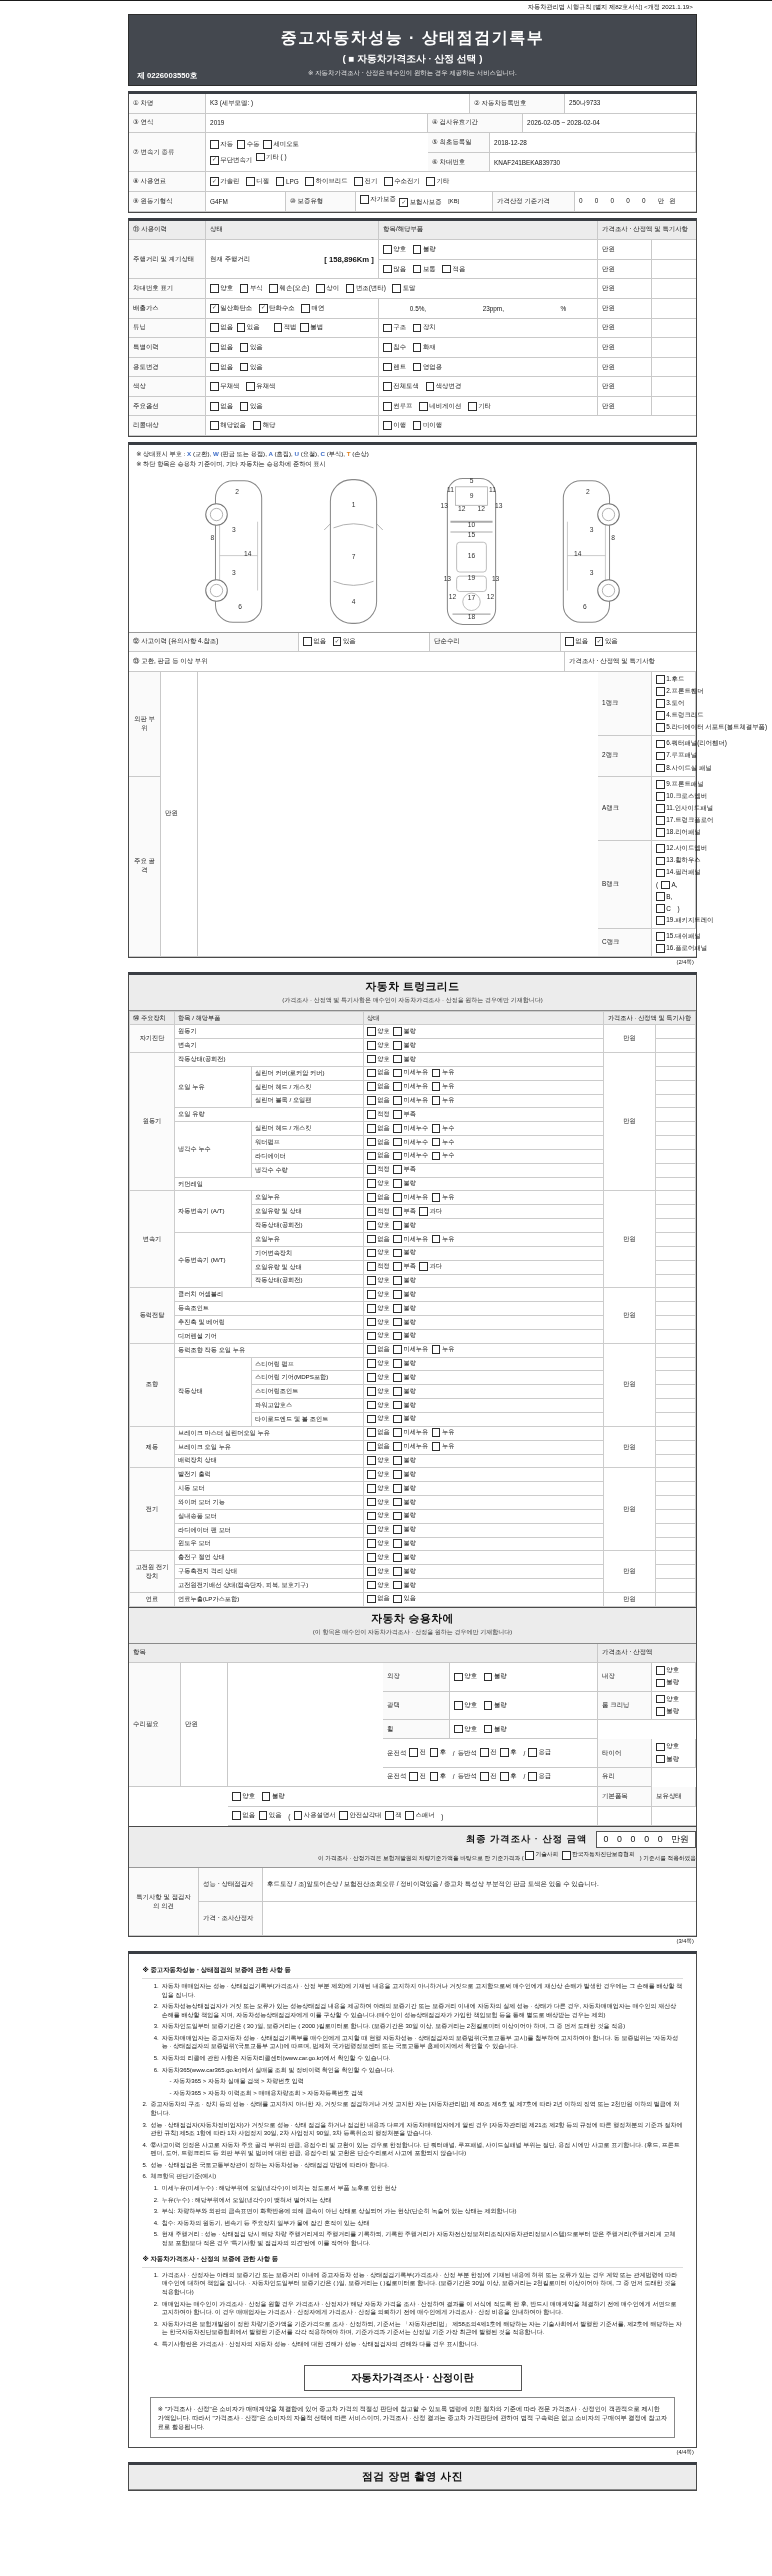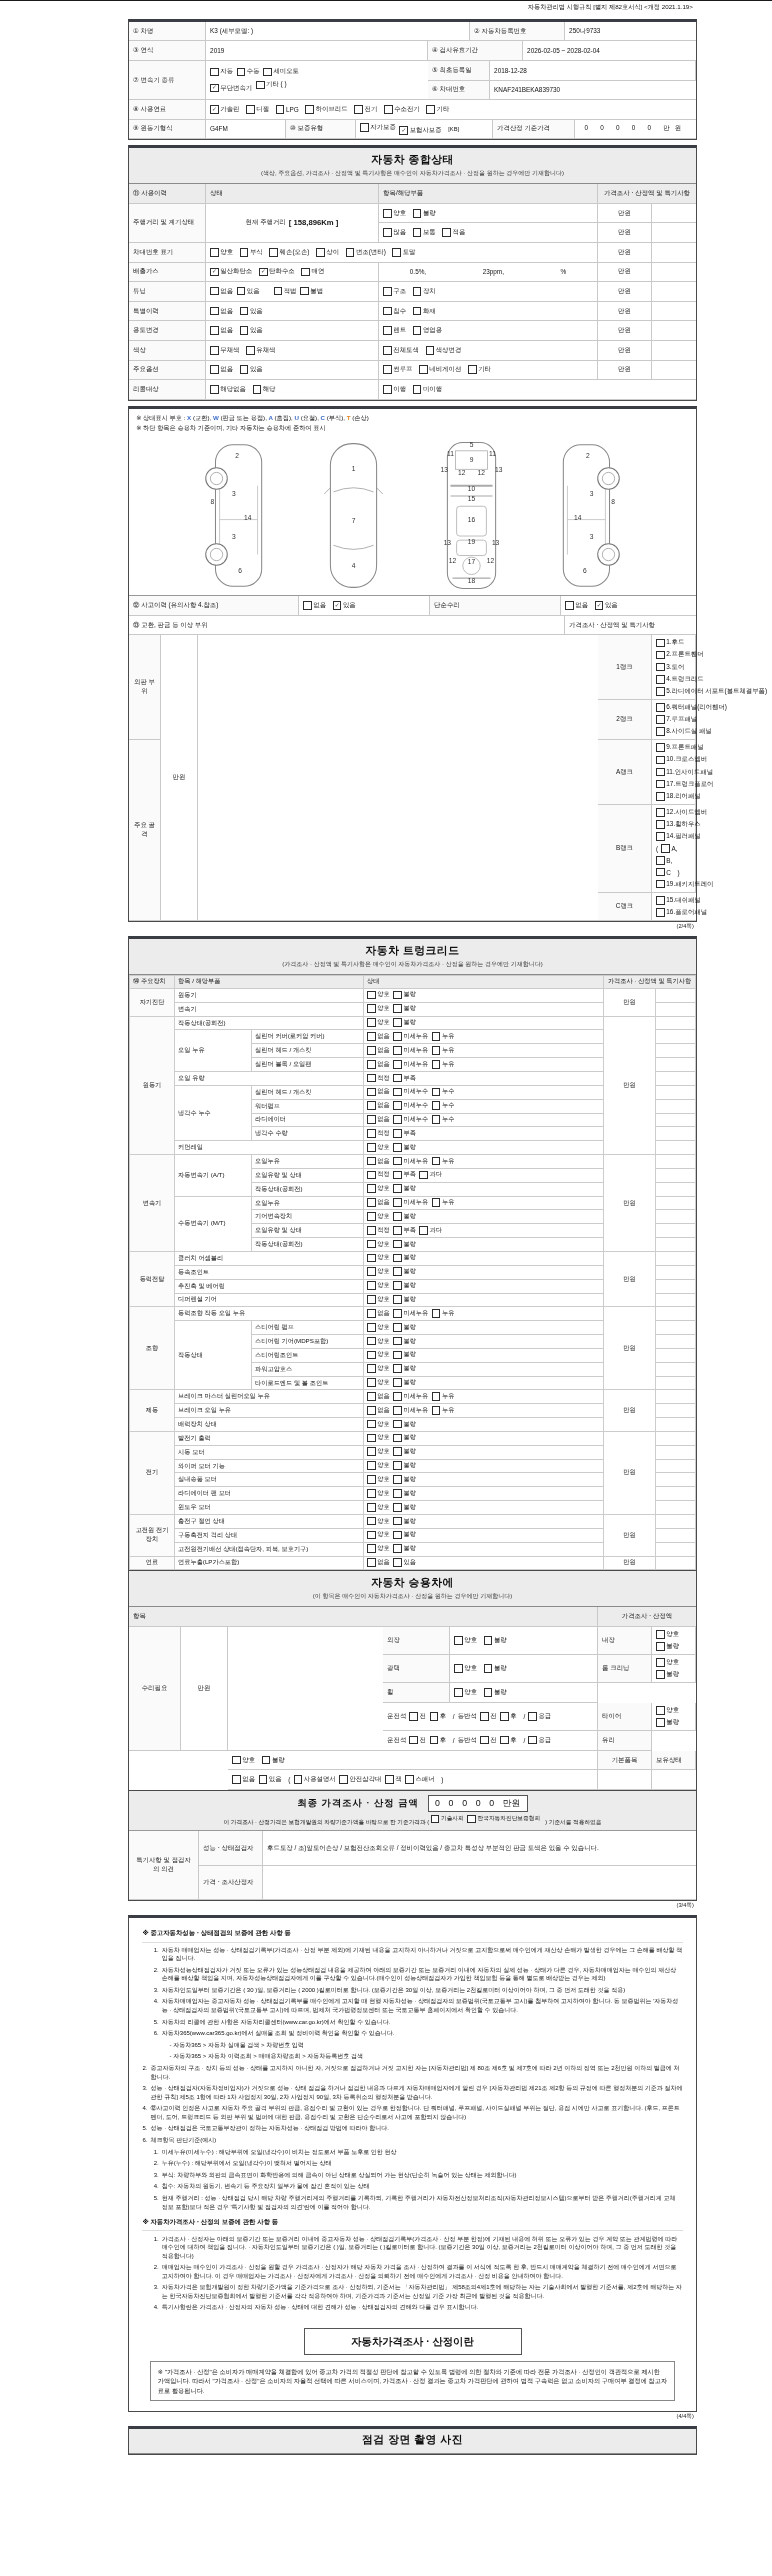--- a/index.html
+++ b/index.html
@@ -18,21 +18,21 @@
   .band{background:#ececec;text-align:center;padding:4.6px 0 5.2px;border-bottom:0.5px solid #8a8a8a;}
   .band h2{font-size:10.8px;margin:0;font-weight:bold;letter-spacing:0.5px;}
   .band .bn{font-size:6px;color:#333;margin-top:2.1px;}
   .pg{text-align:right;font-size:5.7px;color:#222;padding:1px 3.1px 0 0;}
   
   .g{display:grid;font-size:6.4px;}
   .g>div{border-bottom:0.5px solid #c9c9c9;border-right:0.5px solid #c9c9c9;padding:3.1px 4.1px;
          display:flex;align-items:center;gap:3.1px;flex-wrap:wrap;min-height:12.4px;}
   .g>div:last-child, .g .nr{border-right:none;}
   .lab{background:#fafafa;}
-  .cen{justify-content:center;text-align:center;}
+  .cen{justify-content:space-between;text-align:center;}
   .hd{background:#ececec;font-weight:normal;}
   .bold{font-weight:bold;}
   
   .cbi{display:inline-flex;align-items:center;gap:1.5px;margin-right:3.6px;white-space:nowrap;}
   .cb{width:6.7px;height:6.7px;border:1px solid #2e2e2e;display:inline-flex;align-items:center;
       justify-content:center;font-size:5.7px;font-weight:bold;background:#fff;flex:none;line-height:1;}
   .cb.on{color:#111;}
   
   table.dt{border-collapse:collapse;width:100%;font-size:6.2px;}
   table.dt td{border:0.5px solid #cccccc;padding:1.5px 3.1px;}
@@ -40,21 +40,21 @@
   td.gname{text-align:center;background:#fbfbfb;}
   td.won{text-align:center;}
   
   .nt{padding:4.1px 13.4px 6.2px;font-size:6px;line-height:1.42;}
   .nt .h{font-weight:bold;font-size:6.4px;margin:6.2px 0 2.1px;padding-bottom:4.1px;border-bottom:0.5px solid #ddd;}
   .ni{display:flex;gap:3.1px;margin:3.1px 0;}
   .ni.i1{margin-left:11.3px;}
   .ni.i2{margin-left:24px;}
   .ni .no{flex:none;}
   
-  .finalband{background:#ececec;text-align:center;padding:4.1px 0;border-bottom:0.5px solid #999;}
+  .finalband{background:#ececec;text-align:right;padding:4.1px 0;border-bottom:0.5px solid #999;}
   .amtbox{display:inline-block;border:0.5px solid #555;background:#fff;padding:1.5px 6.2px;margin-left:7.2px;
           font-size:8.8px;letter-spacing:3.1px;}
   .digits{letter-spacing:5.2px;}
   
   .defwrap{padding:7.2px 20.6px 9.3px;}
   .defbox{border:0.5px solid #555;width:216px;margin:0 auto;text-align:center;font-size:10.3px;font-weight:bold;
           padding:5.2px 0;}
   .deftext{border:0.5px solid #888;margin-top:6.2px;padding:5.2px 7.2px;font-size:6.2px;line-height:1.5;}
   
   .diagrow{display:flex;justify-content:center;gap:41px;padding:4.1px 0 2.1px;}
@@ -64,20 +64,26 @@
   .small{font-size:5.7px;}
   svg text.dn{font-size:13px;fill:#333;}
 </style>
 </head>
 <body>
 
 <div class="page">
 
   <div class="topnote">자동차관리법 시행규칙 [별지 제82호서식] &lt;개정 2021.1.19&gt;</div>
 
+  <div class="titleband">
+    <div class="t-main">중고자동차성능 · 상태점검기록부</div>
+    <div class="t-sub">( ■ 자동차가격조사 · 산정 선택 )</div>
+    <div class="t-note">※ 자동차가격조사 · 산정은 매수인이 원하는 경우 제공하는 서비스입니다.</div>
+    <div class="docno">제 0226003550호</div>
+  </div>
 
   <div class="sec">
     <div class="g" style="grid-template-columns:77px 1fr 95px 131px">
       <div class="lab">① 차명</div>
       <div>K3 (세부모델: )</div>
       <div class="lab">② 자동차등록번호</div>
       <div class="nr">250나9733</div>
     </div>
     <div class="g" style="grid-template-columns:77px 222px 95px 1fr">
       <div class="lab">③ 연식</div>
@@ -157,24 +163,20 @@
               <span>보험사보증</span>
             </span></span>
         <span class="small">[KB]</span>
       </div>
       <div class="lab">가격산정 기준가격</div>
       <div class="nr cen digits">0 0 0 0 0 만원</div>
     </div>
   </div>
 
   <div class="sec">
-    <div class="band">
-      <h2>자동차 종합상태</h2>
-      <div class="bn">(색상, 주요옵션, 가격조사 · 산정액 및 특기사항은 매수인이 자동차가격조사 · 산정을 원하는 경우에만 기재합니다)</div>
-    </div>
     <div class="g" style="grid-template-columns:77px 173px 1fr 54px 44px">
       <div class="hd">⑪ 사용이력</div>
       <div class="hd">상태</div>
       <div class="hd">항목/해당부품</div>
       <div class="hd nr cen" style="grid-column:4/6">가격조사 · 산정액 및 특기사항</div>
 
       <div class="lab" style="grid-row:2/4">주행거리 및 계기상태</div>
       <div>
           <span class="cbi">
             <span class="cb"></span>

